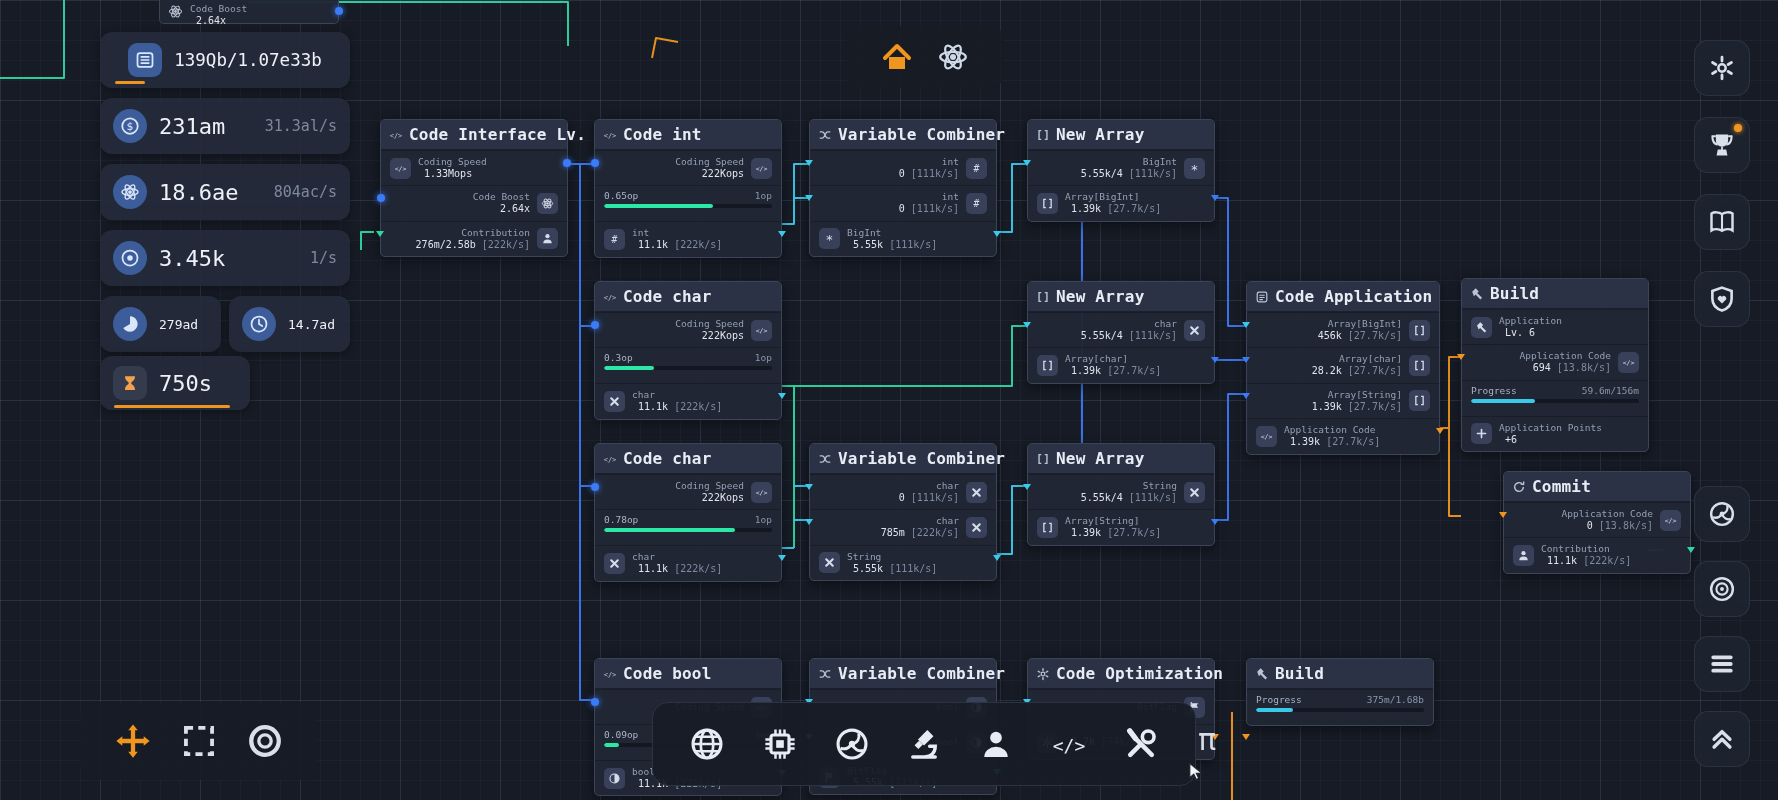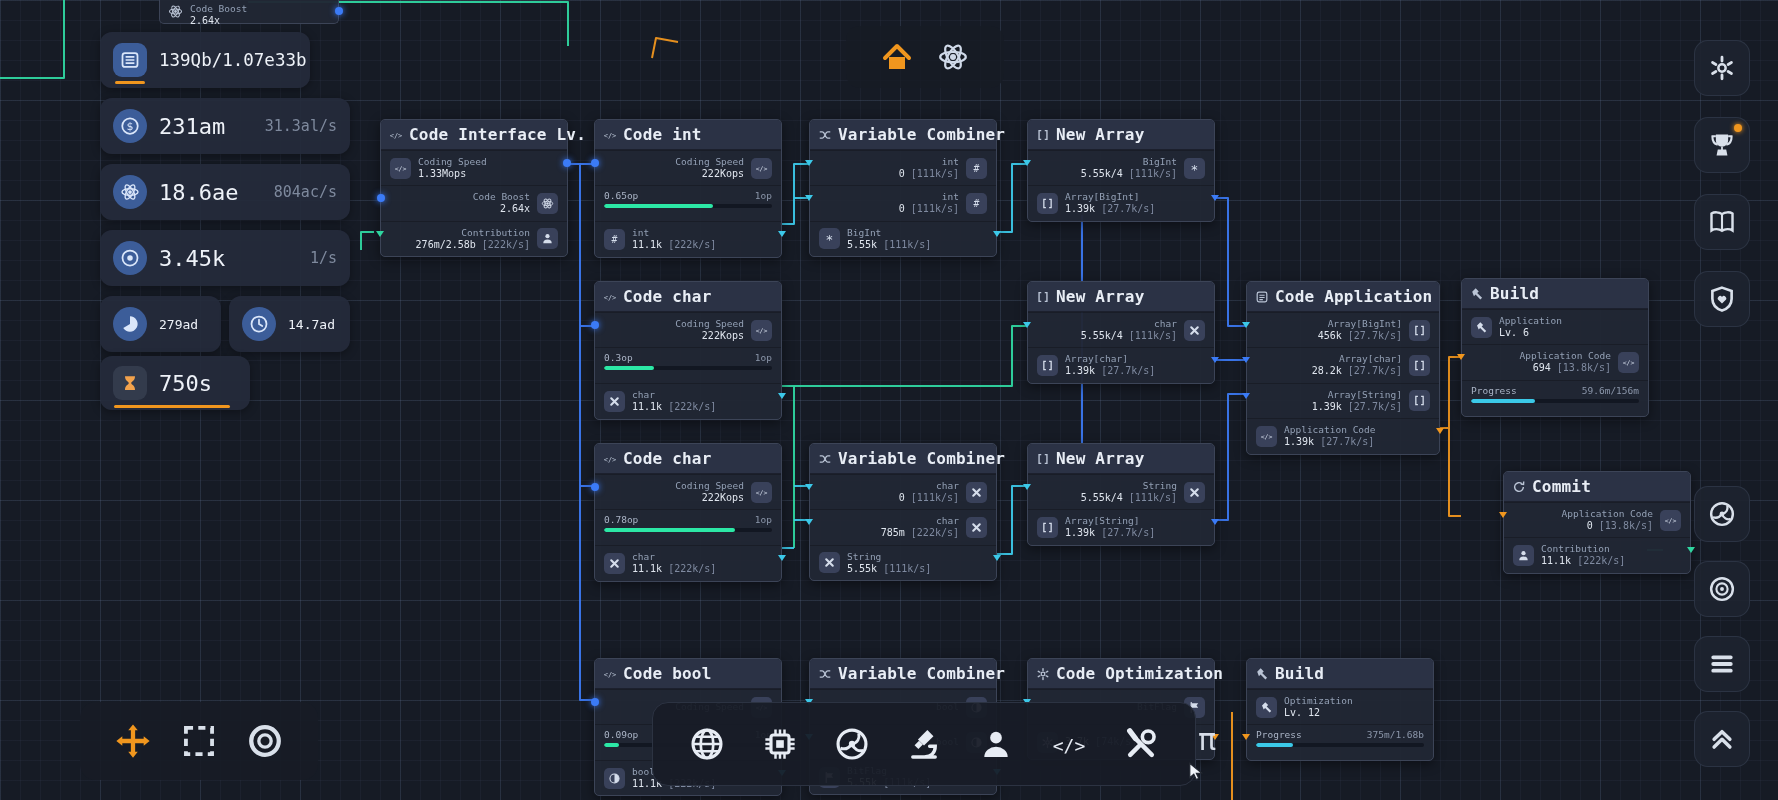--- a/index.html
+++ b/index.html
@@ -21,21 +21,21 @@
   .node-title{font-size:16px;color:#e8edf5;letter-spacing:.2px;white-space:nowrap;font-weight:bold;}
   .hicon{width:14px;height:14px;color:#bac4d5;flex:0 0 auto;}
   .hicon svg,.chip svg,.stat-icon svg,.btn svg{display:block;width:100%;height:100%;}
   .nrow{position:relative;display:flex;align-items:center;gap:7px;padding:5px 9px;border-top:1px solid rgba(0,0,0,.22);min-height:24px;}
   .nrow.right{justify-content:flex-end;text-align:right;}
   .nrow.left{justify-content:flex-start;text-align:left;}
   .chip{flex:0 0 auto;width:21px;height:21px;border-radius:5px;background:#39415a;color:#d5ddeb;
     display:flex;align-items:center;justify-content:center;padding:4px;box-sizing:border-box;}
   .stxt{display:flex;flex-direction:column;line-height:1.25;min-width:0;}
   .slabel{font-size:9.5px;color:#93a0b5;white-space:nowrap;}
-  .sval{font-size:10px;color:#dfe5ee;white-space:nowrap;}
+  .sval{font-size:10px;color:#dfe5ee;white-space:nowrap;margin-left:6px;}
   .sval .rate{color:#7f8aa0;}
   .prog{display:block;padding:4px 9px 7px;}
   .plabels{display:flex;justify-content:space-between;font-size:9.5px;color:#aab4c6;margin-bottom:3px;}
   .plabels .pmax{color:#8b96aa;}
   .ptrack{height:4px;background:#121722;border-radius:2px;overflow:hidden;}
   .pfill{height:100%;border-radius:2px;}
   .port{position:absolute;z-index:4;}
   .port-tri{width:0;height:0;border-left:4.5px solid transparent;border-right:4.5px solid transparent;border-top:6.5px solid #3cc8e8;}
   .port-dot{width:8px;height:8px;border-radius:50%;}
   
@@ -445,20 +445,31 @@
         </div>
         <div class="nrow prog">
           <div class="plabels">
             <span class="pcur">Progress</span>
             <span class="pmax">59.6m/156m</span>
           </div>
           <div class="ptrack">
             <div class="pfill" style="width: 38%; background: rgb(59, 201, 232);"></div>
           </div>
         </div>
+        <div class="nrow left">
+          <span class="chip">
+            <svg viewBox="0 0 16 16" fill="none">
+              <path d="M8 3 V13 M3 8 H13" stroke="currentColor" stroke-width="2" stroke-linecap="round"></path>
+            </svg>
+          </span>
+          <span class="stxt">
+            <span class="slabel">Application Points</span>
+            <span class="sval">+6</span>
+          </span>
+        </div>
         <span class="port port-tri" style="border-top-color: rgb(240, 150, 30); top: 74.5px; left: -5px;"></span>
       </div>
       <div class="node" style="left: 1503px; top: 471px; width: 186px;">
         <div class="node-header">
           <span class="hicon">
             <svg viewBox="0 0 16 16" fill="none">
               <path d="M13 8 a5 5 0 1 1 -1.8 -3.85" fill="none" stroke="currentColor" stroke-width="1.6"></path>
               <path d="M13.4 1.8 L13.2 5 L10 4.6" fill="none" stroke="currentColor" stroke-width="1.6"></path>
             </svg>
           </span>
@@ -744,31 +755,20 @@
         <span class="port port-tri" style="border-top-color: rgb(240, 150, 30); top: 74.5px; right: -5px;"></span>
       </div>
       <div class="node" style="left: 1246px; top: 658px; width: 186px;">
         <div class="node-header">
           <span class="hicon">
             <svg viewBox="0 0 16 16" fill="none">
               <path d="M2.5 5.5 L6.5 1.5 L10 5 L8.2 6.8 L13.8 12.4 L11.9 14.3 L6.3 8.7 L4.5 10.5 Z" fill="currentColor"></path>
             </svg>
           </span>
           <span class="node-title">Build</span>
-        </div>
-        <div class="nrow left">
-          <span class="chip">
-            <svg viewBox="0 0 16 16" fill="none">
-              <path d="M2.5 5.5 L6.5 1.5 L10 5 L8.2 6.8 L13.8 12.4 L11.9 14.3 L6.3 8.7 L4.5 10.5 Z" fill="currentColor"></path>
-            </svg>
-          </span>
-          <span class="stxt">
-            <span class="slabel">Optimization</span>
-            <span class="sval">Lv. 12</span>
-          </span>
         </div>
         <div class="nrow prog">
           <div class="plabels">
             <span class="pcur">Progress</span>
             <span class="pmax">375m/1.68b</span>
           </div>
           <div class="ptrack">
             <div class="pfill" style="width: 22%; background: rgb(59, 201, 232);"></div>
           </div>
         </div>
@@ -784,21 +784,21 @@
           <ellipse cx="8" cy="8" rx="6.4" ry="2.6" fill="none" stroke="currentColor" stroke-width="1.1" transform="rotate(120 8 8)"></ellipse>
         </svg></span>
     <span class="stxt">
       <span class="slabel">Code Boost</span>
       <span class="sval">2.64x</span>
     </span>
     <span class="gdot"></span>
   </div>
 
   <div id="stats">
-      <div class="stat-row" style="left: 100px; top: 32px; width: 210px;">
+      <div class="stat-row" style="left: 100px; top: 32px; width: 250px; justify-content: center;">
         <span class="stat-icon sq">
           <svg viewBox="0 0 16 16" fill="none">
             <rect x="2" y="2.5" width="12" height="11" rx="2" fill="none" stroke="currentColor" stroke-width="1.4"></rect>
             <path d="M4.5 5.5 h7 M4.5 8 h7 M4.5 10.5 h7" stroke="currentColor" stroke-width="1.3"></path>
           </svg>
         </span>
         <span class="stat-val long">139Qb/1.07e33b</span>
         <span class="uline" style="left: 15px; bottom: 4px; width: 30px;"></span>
       </div>
       <div class="stat-row" style="left: 100px; top: 98px; width: 250px;">

